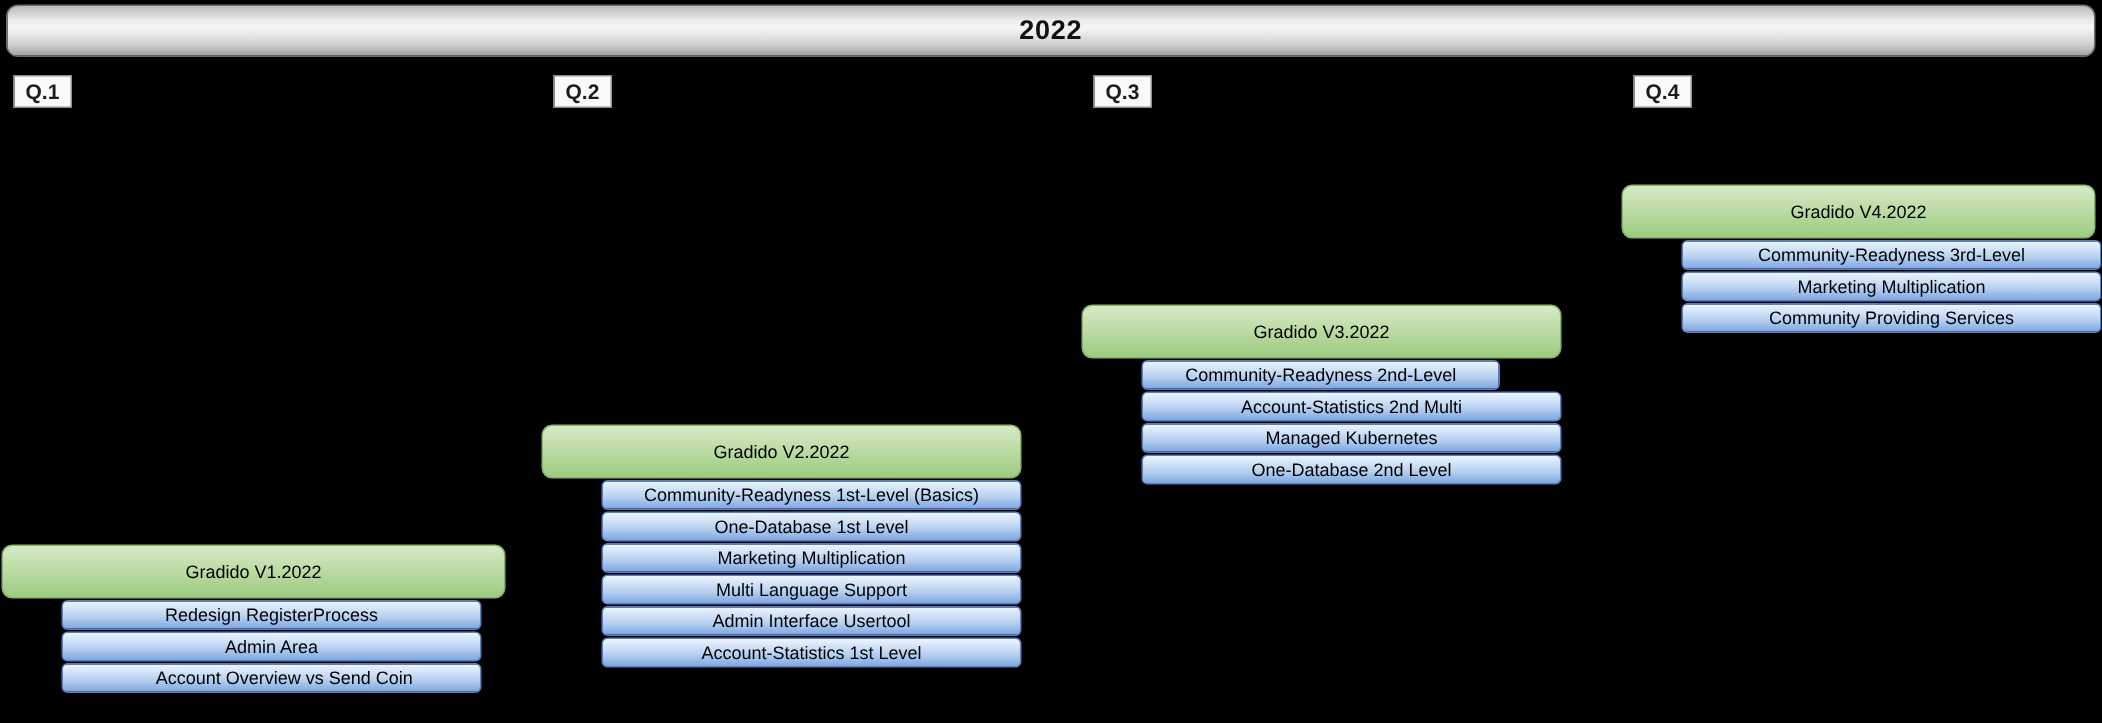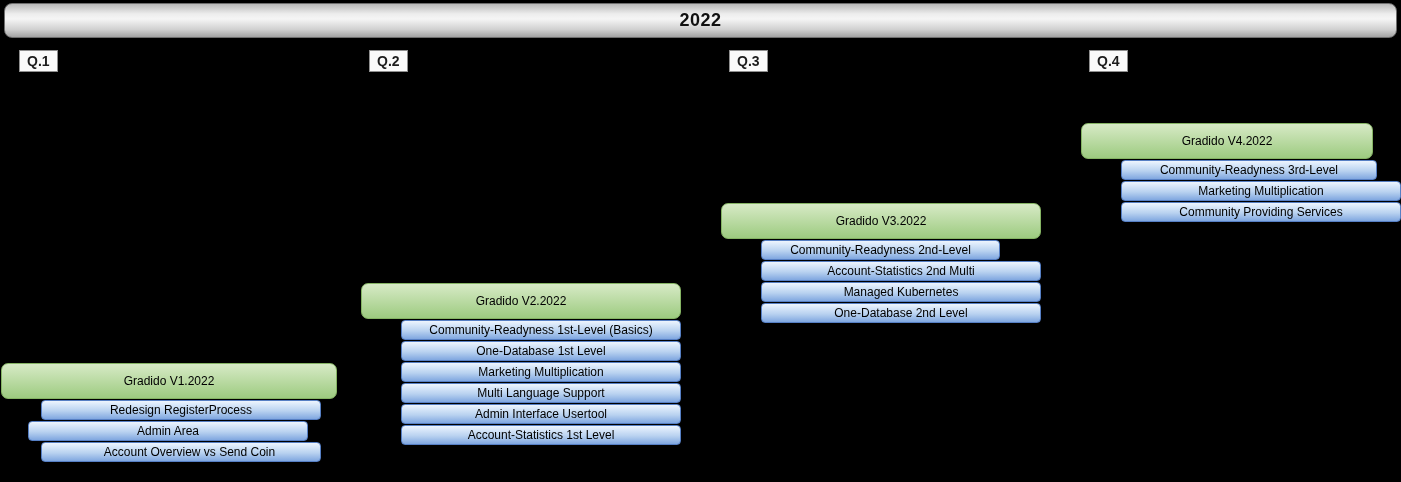--- a/index.html
+++ b/index.html
@@ -77,24 +77,24 @@
 </style>
 </head>
 <body>
 
 <div class="canvas">
   <div class="year-bar">
     <span class="year-text">2022</span>
   </div>
   <div id="quarters-root">
   <div class="quarter-group">
-    <div class="quarter-label" style="left: 9px; margin-left: 10px;">Q.1</div>
+    <div class="quarter-label" style="left: 9px;">Q.1</div>
     <div class="release-box" style="left: 1px; top: 363px; width: 336px;">Gradido V1.2022</div>
   <div class="item-box" style="left: 41px; top: 400px; width: 280px;">Redesign RegisterProcess</div>
-        <div class="item-box" style="left: 28px; top: 421px; width: 280px;">Admin Area</div>
+        <div class="item-box" style="left: 41px; top: 421px; width: 280px;">Admin Area</div>
         <div class="item-box" style="left: 41px; top: 442px; width: 280px; padding-left: 17px;">Account Overview vs Send Coin</div>
       </div>
 
   <div class="quarter-group">
     <div class="quarter-label" style="left: 369px;">Q.2</div>
     <div class="release-box" style="left: 361px; top: 283px; width: 320px; text-align: center;">Gradido V2.2022</div>
   <div class="item-box" style="left: 401px; top: 320px; width: 280px;">Community-Readyness 1st-Level (Basics)</div>
         <div class="item-box" style="left: 401px; top: 341px; width: 280px;">One-Database 1st Level</div>
         <div class="item-box" style="left: 401px; top: 362px; width: 280px;">Marketing Multiplication</div>
         <div class="item-box" style="left: 401px; top: 383px; width: 280px;">Multi Language Support</div>
@@ -106,19 +106,19 @@
     <div class="quarter-label" style="left: 729px;">Q.3</div>
     <div class="release-box" style="left: 721px; top: 203px; width: 320px;">Gradido V3.2022</div>
   <div class="item-box" style="left: 761px; top: 240px; width: 239px;">Community-Readyness 2nd-Level</div>
         <div class="item-box" style="left: 761px; top: 261px; width: 280px;">Account-Statistics 2nd Multi</div>
         <div class="item-box" style="left: 761px; top: 282px; width: 280px;">Managed Kubernetes</div>
         <div class="item-box" style="left: 761px; top: 303px; width: 280px;">One-Database 2nd Level</div>
       </div>
 
   <div class="quarter-group">
     <div class="quarter-label" style="left: 1089px;">Q.4</div>
-    <div class="release-box" style="left: 1081px; top: 123px; width: 292px;">Gradido V4.2022</div>
-  <div class="item-box" style="left: 1121px; top: 160px; width: 256px;">Community-Readyness 3rd-Level</div>
+    <div class="release-box" style="left: 1081px; top: 123px; width: 316px;">Gradido V4.2022</div>
+  <div class="item-box" style="left: 1121px; top: 160px; width: 280px;">Community-Readyness 3rd-Level</div>
         <div class="item-box" style="left: 1121px; top: 181px; width: 280px;">Marketing Multiplication</div>
         <div class="item-box" style="left: 1121px; top: 202px; width: 280px;">Community Providing Services</div>
       </div>
 </div>
 </div>
 
 </body></html>

